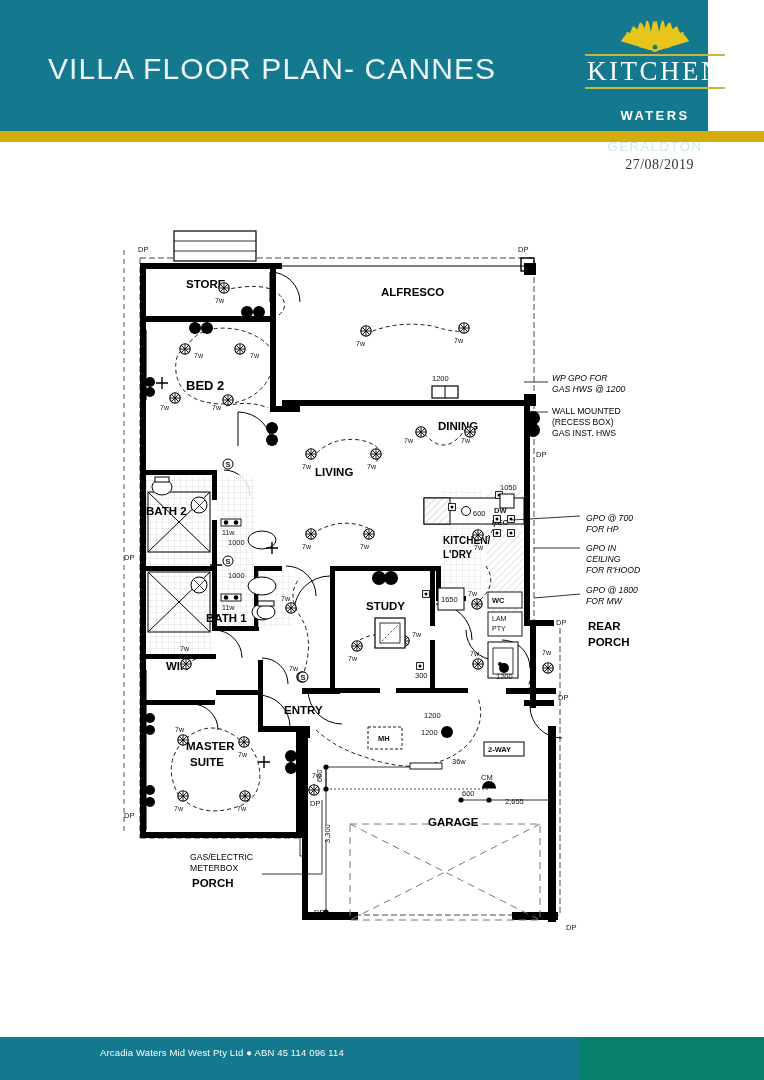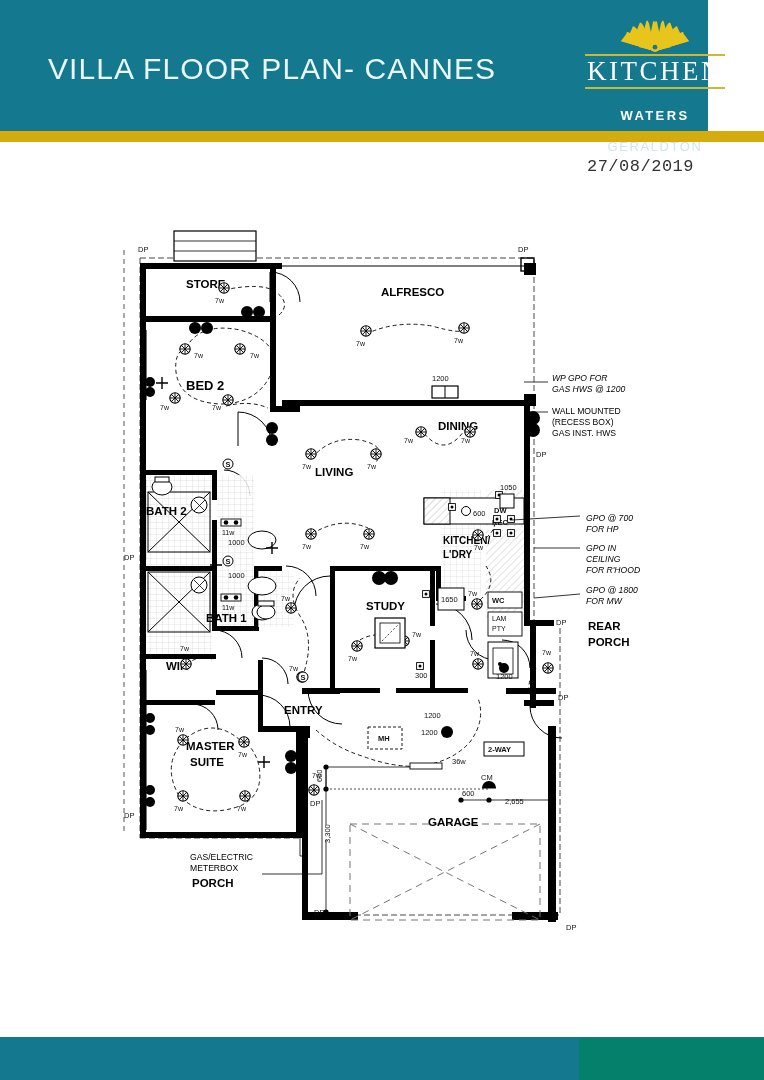--- a/index.html
+++ b/index.html
@@ -35,22 +35,22 @@
     font-size:13px; color:#ffffff; letter-spacing:2.4px; font-weight:700; margin-top:19px;
   }
   #logo-geraldton {
     font-size:13px; color:#cfe6ec; letter-spacing:1.6px; margin-top:16px;
   }
   #header-gold-bar {
     position:absolute; left:0; top:131px; width:764px; height:11px; background:#D4AC0D;
   }
   #doc-date {
     position:absolute; right:70px; top:157px;
-    font-size:17px; color:#333; letter-spacing:0.5px;
-    font-family:Liberation Mono, monospace;
+    font-size:14px; color:#333; letter-spacing:0.5px;
+    font-family:Liberation Serif, serif;
   }
 
   
   #footer { position:absolute; left:0; bottom:0; width:764px; height:43px; }
   #footer-teal { position:absolute; left:0; top:0; width:764px; height:43px; background:#14788E; }
   #footer-green { position:absolute; right:0; top:1px; width:185px; height:42px; background:#05806B; }
   #footer-text {
     position:absolute; left:100px; top:9px;
     font-size:9.5px; color:#ffffff; line-height:1.55; letter-spacing:0.15px;
   }
@@ -558,14 +558,15 @@
     <path d="M258 762 H270 M264 756 V768"></path>
     <path d="M210 565 H222 M216 559 V571"></path>
   </g>
 </svg>
 </div>
 
 <div id="footer">
   <div id="footer-teal"></div>
   <div id="footer-green"></div>
   <div id="footer-text">
+    <div>Arcadia Waters Mid West Pty Ltd ● ABN 45 114 096 114</div>
   </div>
 </div>
 
 </body></html>

